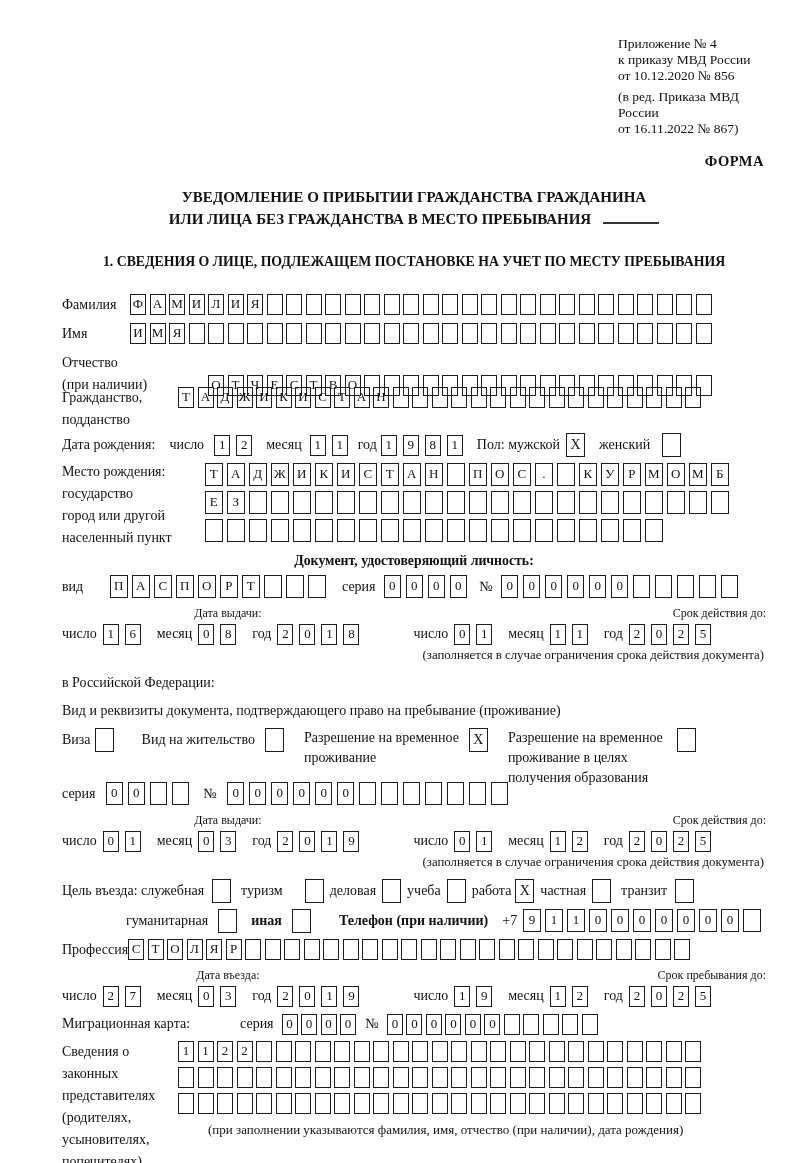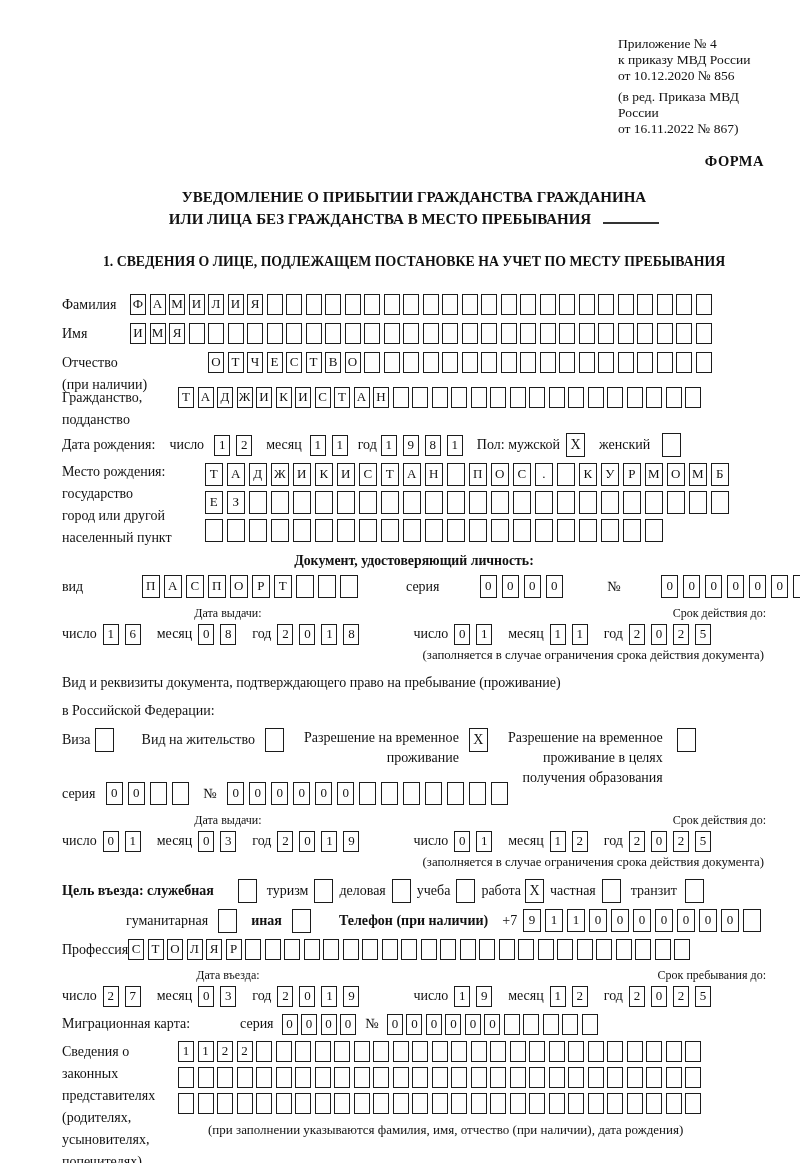--- a/index.html
+++ b/index.html
@@ -43,21 +43,21 @@
   .drow{display:flex;align-items:center;margin-bottom:3px;}
   .dgroup{display:flex;align-items:center;}
   .dgroup .lbl{margin-right:6px;}
   .dgroup .cells{margin-right:10px;}
   .dright{margin-left:38px;}
   .note{text-align:right;font-size:12.8px;margin:0 2px 9px 0;}
 
   .plain{line-height:22px;margin-bottom:6px;}
   .cbline{display:flex;align-items:flex-start;margin-bottom:8px;}
   .cbline .lbl{line-height:24px;}
-  .cbcap{text-align:right;line-height:20px;}
+  .cbcap{text-align:left;line-height:20px;}
   .gap6{width:6px;flex:none;} .gap10{width:10px;flex:none;} .gap14{width:14px;flex:none;}
   .gap20{width:20px;flex:none;} .gap28{width:28px;flex:none;} .gap36{width:36px;flex:none;}
   .grow{flex:1;}
   .repnote{font-size:13px;margin:8px 0 0 30px;}
 </style>
 </head>
 <body>
 
 <div class="page">
 
@@ -145,21 +145,21 @@
           <span class="cell"></span>
           <span class="cell"></span>
           <span class="cell"></span>
           <span class="cell"></span>
           <span class="cell"></span>
           <span class="cell"></span>
           <span class="cell"></span>
         </span>
     </div>
 
-    <div class="frow" style="margin-bottom:-9px;">
+    <div class="frow" style="margin-bottom:-9px;align-items:flex-end;">
       <span class="lblcol w146">
         <span>Отчество</span><br>
         <span>(при наличии)</span>
       </span>
       <span class="cells">
           <span class="cell">О</span>
           <span class="cell">Т</span>
           <span class="cell">Ч</span>
           <span class="cell">Е</span>
           <span class="cell">С</span>
@@ -333,21 +333,21 @@
             <span class="cell"></span>
             <span class="cell"></span>
             <span class="cell"></span>
             <span class="cell"></span>
           </span>
       </span>
     </div>
 
     <div class="doc-hdr">Документ, удостоверяющий личность:</div>
 
-    <div class="drow lgc" style="margin-bottom:8px;gap:32px;">
+    <div class="drow lgc" style="margin-bottom:8px;">
       <span class="lbl w48">вид</span>
       <span class="cells" style="margin-right:12px;">
           <span class="cell">П</span>
           <span class="cell">А</span>
           <span class="cell">С</span>
           <span class="cell">П</span>
           <span class="cell">О</span>
           <span class="cell">Р</span>
           <span class="cell">Т</span>
           <span class="cell"></span>
@@ -416,22 +416,22 @@
         <span class="cells gapc">
             <span class="cell">2</span>
             <span class="cell">0</span>
             <span class="cell">2</span>
             <span class="cell">5</span>
           </span>
       </div>
     </div>
     <div class="note">(заполняется в случае ограничения срока действия документа)</div>
 
+    <div class="plain">в Российской Федерации:</div>
     <div class="plain">Вид и реквизиты документа, подтверждающего право на пребывание (проживание)</div>
-    <div class="plain">в Российской Федерации:</div>
 
     <div class="cbline">
       <span class="lbl" style="margin-right:4px;">Виза</span>
       <span class="cells cbx">
           <span class="cell"></span>
         </span>
       <span class="gap28"></span>
       <span class="lbl" style="margin-right:10px;">Вид на жительство</span>
       <span class="cells cbx">
           <span class="cell"></span>
@@ -523,26 +523,26 @@
             <span class="cell">2</span>
             <span class="cell">0</span>
             <span class="cell">2</span>
             <span class="cell">5</span>
           </span>
       </div>
     </div>
     <div class="note">(заполняется в случае ограничения срока действия документа)</div>
 
     <div class="cbline" style="margin-bottom:6px;">
-      <span class="lbl" style="margin-right:24px;font-weight:bold;">Цель въезда: служебная</span>
+      <span class="lbl" style="margin-right:8px;">Цель въезда: служебная</span>
       <span class="cells cbx">
           <span class="cell"></span>
         </span>
       <span class="gap10"></span>
-      <span class="lbl" style="margin-right:6px;">туризм</span>
+      <span class="lbl" style="margin-right:22px;">туризм</span>
       <span class="cells cbx">
           <span class="cell"></span>
         </span>
       <span class="gap6"></span>
       <span class="lbl" style="margin-right:6px;">деловая</span>
       <span class="cells cbx">
           <span class="cell"></span>
         </span>
       <span class="gap6"></span>
       <span class="lbl" style="margin-right:6px;">учеба</span>

